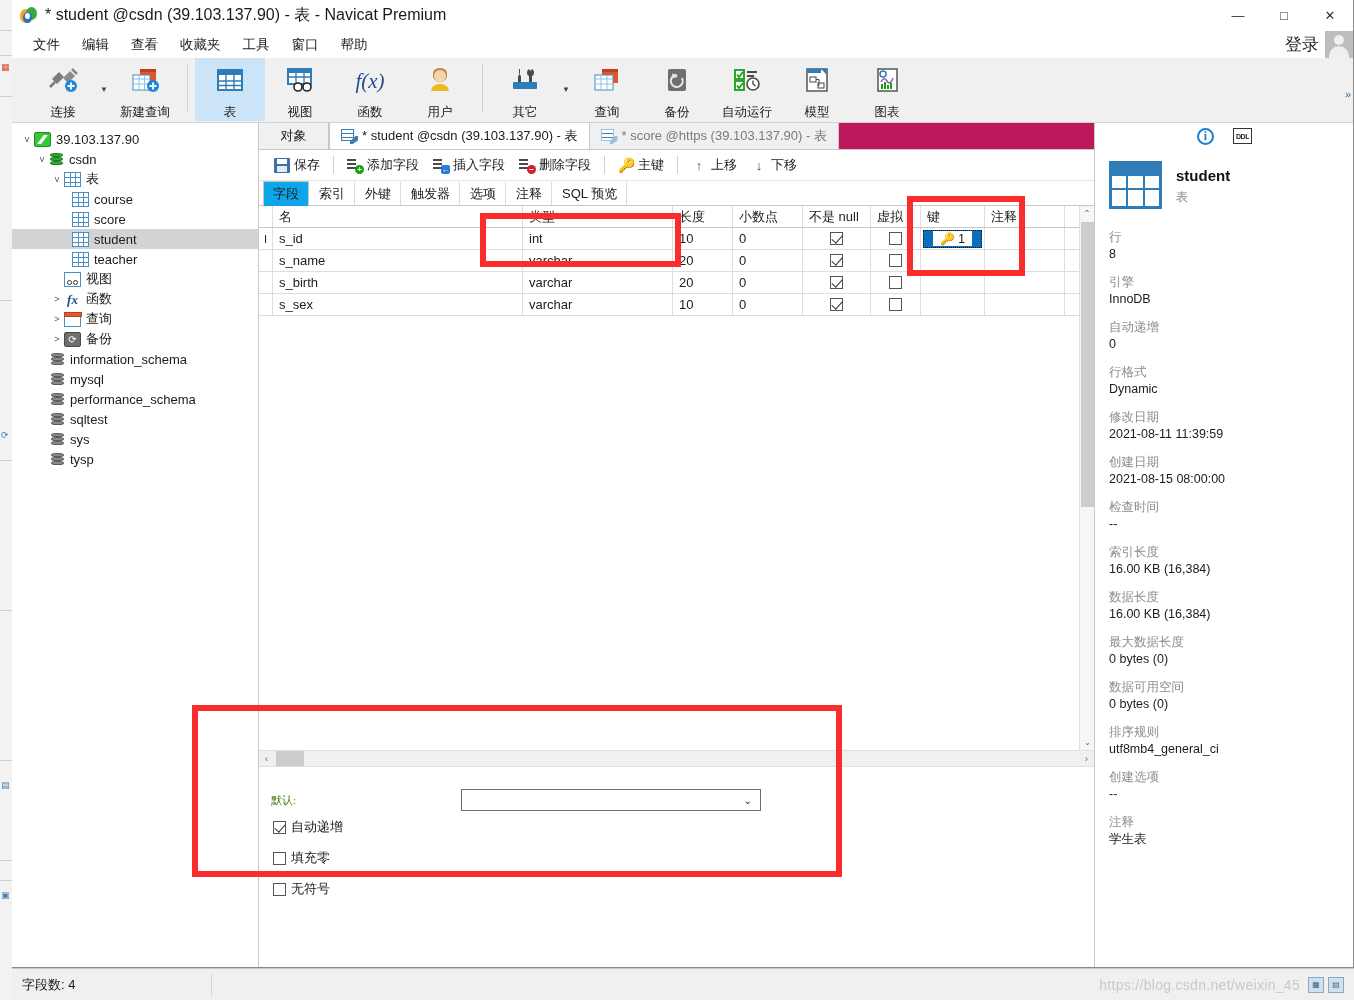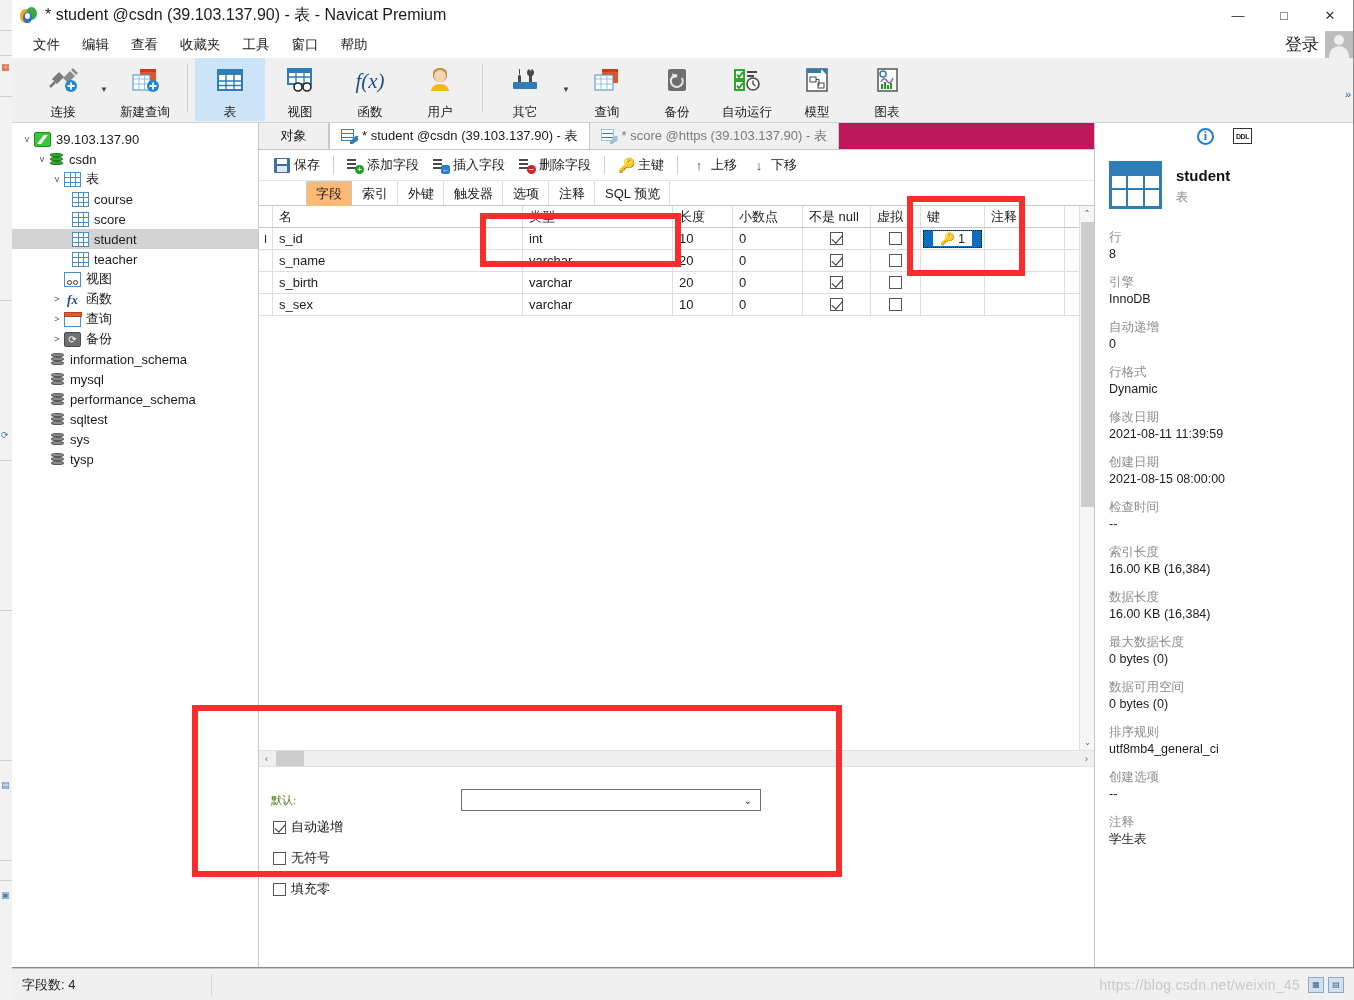--- a/index.html
+++ b/index.html
@@ -95,21 +95,21 @@
   .ai-save:after{content:"";position:absolute;left:3px;bottom:1px;width:10px;height:6px;background:#dfeaf7;}
   .ai-lines:before{content:"";position:absolute;left:0;top:1px;width:9px;height:2px;background:#4a4a4a;box-shadow:0 4px 0 #4a4a4a,0 8px 0 #4a4a4a;}
   .ai-badge{position:absolute;right:-1px;bottom:-1px;width:9px;height:9px;border-radius:50%;color:#fff;font-size:8px;line-height:9px;text-align:center;font-weight:bold;}
   .bg-green{background:#17a117;}.bg-blue{background:#2a7fd4;}.bg-red{background:#d0232b;}
   .ai-key{color:#e8a317;font-size:14px;line-height:15px;}
   .ai-up,.ai-dn{font-size:13px;color:#3a3a3a;line-height:15px;text-align:center;}
 
   
   #fieldtabs{height:25px;background:#fff;display:flex;align-items:flex-end;border-bottom:1px solid #c8c8c8;padding-left:4px;}
   .ftab{height:24px;display:flex;align-items:center;padding:0 9px;font-size:13px;color:#1b1b1b;border:1px solid transparent;border-bottom:none;cursor:default;}
-  .ftab.active{background:#fdba74;border-color:#c8c8c8;height:25px;margin-bottom:-1px;margin-left:43px;}
+  .ftab.active{background:#0ea5e9;border-color:#c8c8c8;height:25px;margin-bottom:-1px;}
   .ftab:not(.active){border-right:1px solid #dcdcdc;}
 
   
   #gridwrap{flex:1;display:flex;flex-direction:column;min-height:0;position:relative;}
   #grid{display:flex;flex-direction:column;position:relative;}
   .grow{display:flex;height:22px;border-bottom:1px solid #dedede;}
   .ghead{background:#fff;border-bottom:1px solid #c8c8c8;font-weight:normal;}
   .gc{display:flex;align-items:center;padding:0 6px;font-size:13px;border-right:1px solid #dedede;overflow:hidden;white-space:nowrap;}
   .gc.center{justify-content:center;padding:0;}
   .c-name{width:250px;}
@@ -708,25 +708,25 @@
             <span style="flex:1;padding-left:5px"></span>
             <span>⌄</span>
           </div>
         </div>
         <div class="pcheckrow">
           <span class="cbx on"></span>
           <span>自动递增</span>
         </div>
         <div class="pcheckrow">
           <span class="cbx"></span>
-          <span>无符号</span>
+          <span>填充零</span>
         </div>
         <div class="pcheckrow">
           <span class="cbx"></span>
-          <span>填充零</span>
+          <span>无符号</span>
         </div>
       </div>
     </div>
 
     <div id="info">
       <div id="info-top">
         <div class="ibtn">
           <div id="i-circle">i</div>
         </div>
         <div class="ibtn">

